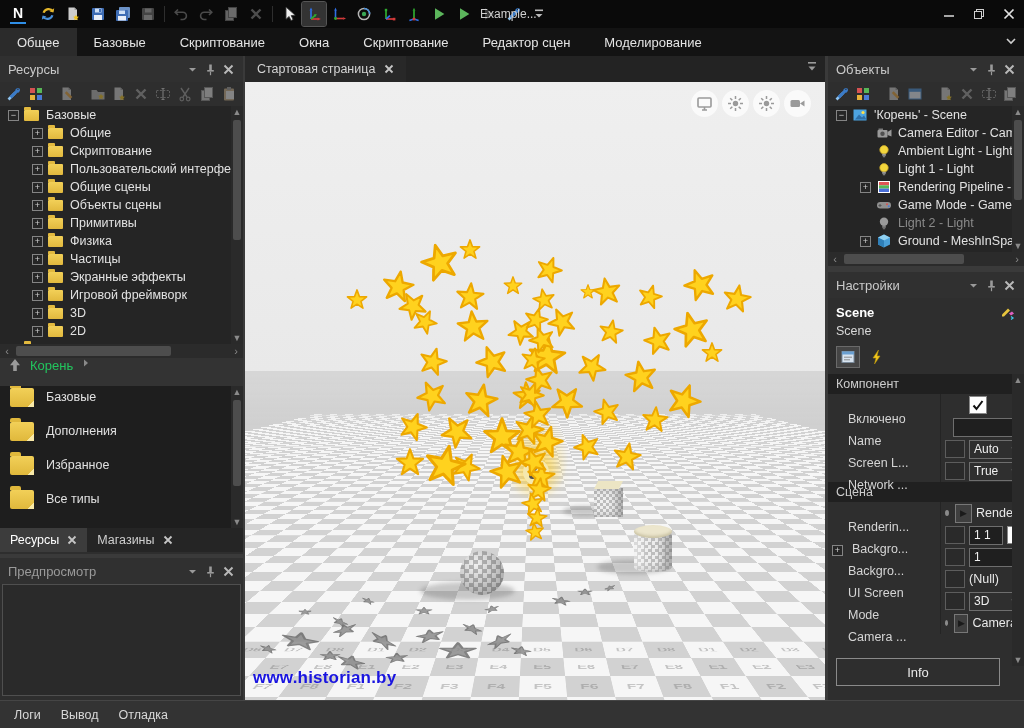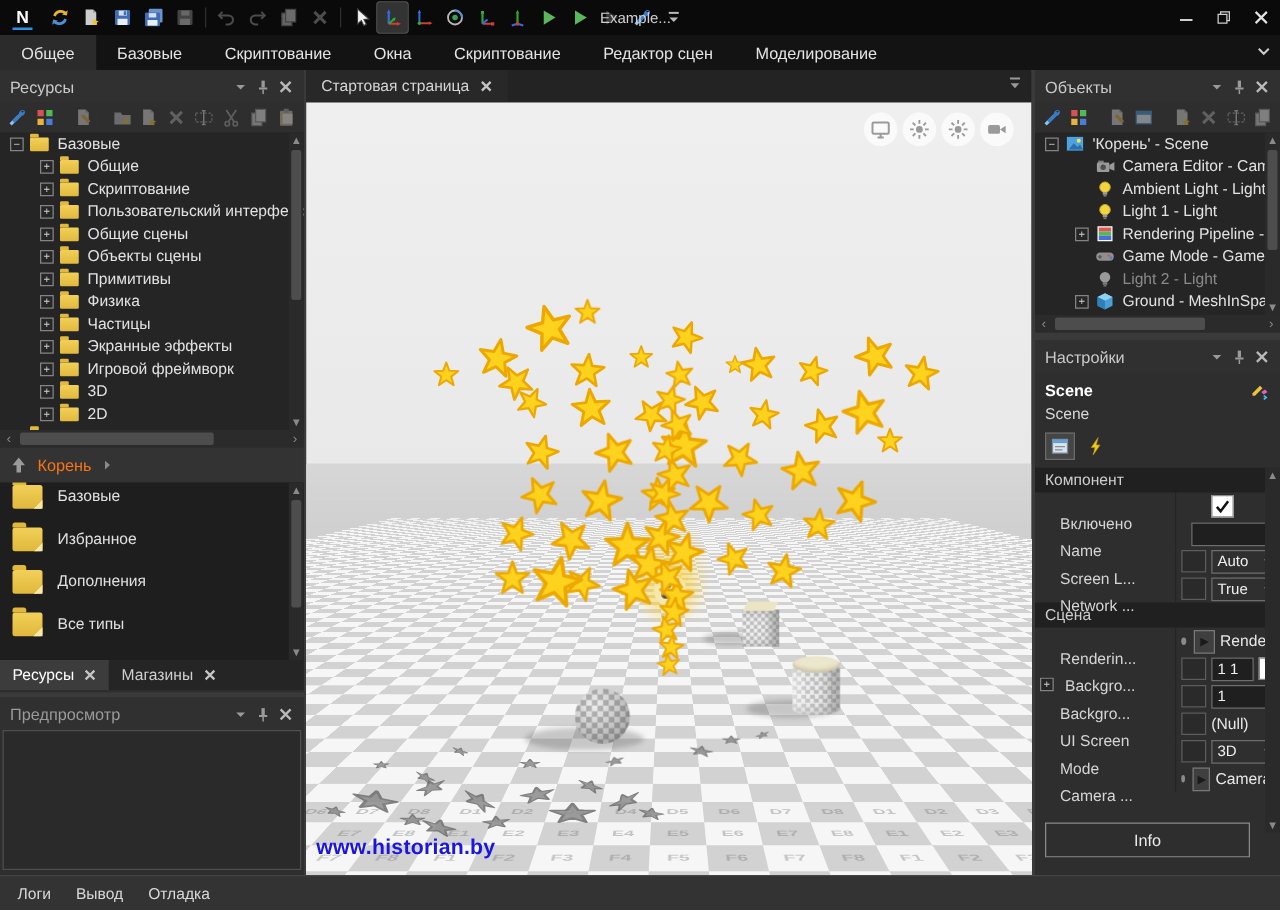--- a/index.html
+++ b/index.html
@@ -49,21 +49,21 @@
     background:#e2b93e; border-radius:1px 1px 0 0; }
   .oicon { width:16px; height:16px; min-width:16px; margin-right:6px; display:flex; align-items:center; justify-content:center; }
 
   .vscroll { position:absolute; right:0; top:0; width:12px; background:#2a2a2a; }
   .vthumb { position:absolute; left:2px; width:8px; background:#4d4d4d; border-radius:2px; }
   .vchev { position:absolute; left:0; width:12px; height:12px; color:#8a8a8a; font-size:9px; text-align:center; line-height:12px; }
   .hscroll { height:14px; background:#2b2b2b; position:relative; color:#8a8a8a; }
   .harrow { position:absolute; top:0; width:14px; height:14px; font-size:11px; line-height:14px; text-align:center; }
   .hthumb { position:absolute; top:2px; height:10px; background:#4d4d4d; border-radius:2px; }
 
-  .crumb { height:28px; background:#333; display:flex; align-items:center; padding:0 8px; color:#f97316; font-size:13px; gap:8px; }
+  .crumb { height:28px; background:#333; display:flex; padding:0 8px; color:#22c55e; font-size:13px; gap:8px; }
 
   .biglist { background:#1e1e1e; position:relative; overflow:hidden; }
   .bigrow { height:34px; display:flex; align-items:flex-start; padding:2px 0 0 10px; color:#e0e0e0; font-size:12.5px; }
   .bficon { width:24px; height:19px; min-width:24px; background:linear-gradient(#f2d058,#e0b83c); border-radius:2px;
     position:relative; margin-right:12px; }
   .bficon::before { content:""; position:absolute; left:0; top:-4px; width:11px; height:4px; background:#e0b83c; border-radius:2px 2px 0 0; }
   .bficon::after { content:""; position:absolute; right:0; bottom:0; width:7px; height:7px;
     background:linear-gradient(135deg, transparent 50%, #f8e9a8 50%); }
 
   .dtabs { height:24px; display:flex; background:#252525; align-items:stretch; }
@@ -112,21 +112,21 @@
   
   .stype { display:flex; align-items:center; padding:6px 8px 0 8px; }
   .stype .nm { flex:1; color:#fff; font-weight:bold; font-size:13px; }
   .ssub { padding:4px 8px 6px 8px; color:#d8d8d8; font-size:12.5px; }
   .stabs { display:flex; gap:5px; padding:2px 8px 6px 8px; }
   .stab { width:24px; height:22px; display:flex; align-items:center; justify-content:center; border:1px solid transparent; }
   .stab.sel { background:#454545; border-color:#6a6a6a; }
   .sect { height:20px; background:#202020; color:#cdcdcd; font-size:12.5px; display:flex; align-items:center; padding-left:8px; }
   .prow { height:22px; display:flex; align-items:center; }
   .plabel { width:112px; min-width:112px; padding-left:20px; color:#d5d5d5; font-size:12.5px; white-space:nowrap;
-    overflow:hidden; display:flex; align-items:flex-start; gap:4px;margin-top:28px; }
+    overflow:hidden; display:flex; align-items:flex-end; gap:4px;margin-top:28px; }
   .pval { flex:1; display:flex; align-items:center; gap:4px; border-left:1px solid #242424; height:100%; padding-left:4px; overflow:hidden; }
   .prebox { width:20px; height:18px; min-width:20px; border:1px solid #5d5d5d; background:#2a2a2a; }
   .vbox { background:#1f1f1f; border:1px solid #6e6e6e; color:#f0f0f0; font-size:12px; height:19px;
     display:flex; align-items:center; padding:0 4px; }
   .dd { width:52px; justify-content:space-between; background:#2f2f2f; }
   .dd .ar { color:#b5b5b5; font-size:9px; }
   .swatch { width:20px; height:18px; border:1px solid #888; }
   .refbtn { width:24px; height:19px; background:#3f3f3f; border:1px solid #777; color:#1a1a1a; font-size:9px;
     display:flex; align-items:center; justify-content:center; }
   .bullet { width:6px; height:6px; border-radius:50%; background:#8a8a8a; margin-right:2px; }
@@ -513,25 +513,25 @@
       <div class="vchev" style="top:0;">▲</div>
       <div class="vthumb" style="top:14px; height:86px;"></div>
       <div class="vchev" style="bottom:0;">▼</div>
     </div>
   <div class="bigrow">
         <span class="bficon"></span>
         <span style="margin-top: 2px;">Базовые</span>
       </div>
       <div class="bigrow">
         <span class="bficon"></span>
-        <span style="margin-top: 2px;">Избранное</span>
+        <span style="margin-top: 2px;">Дополнения</span>
       </div>
       <div class="bigrow">
         <span class="bficon"></span>
-        <span style="margin-top: 2px;">Дополнения</span>
+        <span style="margin-top: 2px;">Избранное</span>
       </div>
       <div class="bigrow">
         <span class="bficon"></span>
         <span style="margin-top: 2px;">Все типы</span>
       </div>
     </div>
   <div class="dtabs" id="res-tabs">
       <span class="dtab active">
         <span>Ресурсы</span>
         <span>

